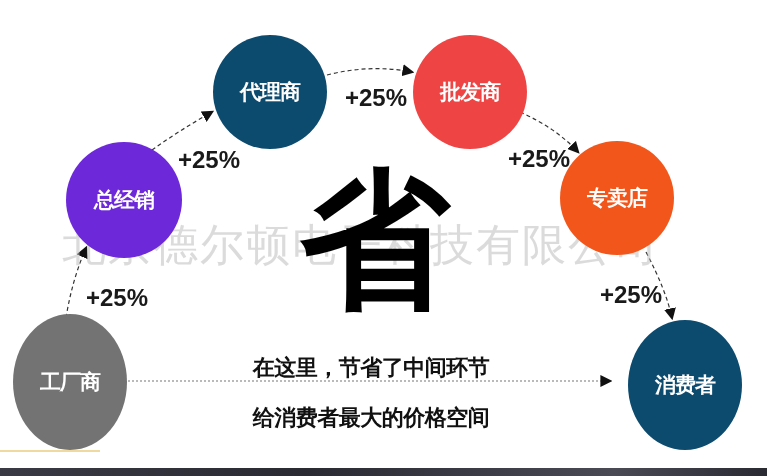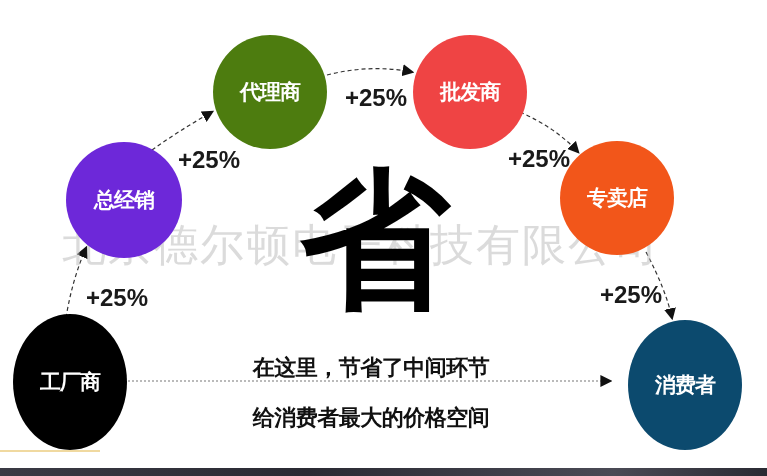--- a/index.html
+++ b/index.html
@@ -38,27 +38,27 @@
 
   <path d="M520,112 Q556,128 578,152" stroke="#333" stroke-width="1.2" fill="none" stroke-dasharray="4,3" marker-end="url(#arr)"></path>
 
   <path d="M646,252 Q666,290 672,318" stroke="#333" stroke-width="1.2" fill="none" stroke-dasharray="4,3" marker-end="url(#arr)"></path>
 
   <path d="M128,381 L610,381" stroke="#777" stroke-width="1.2" fill="none" stroke-dasharray="2,2" marker-end="url(#arr)"></path>
 </svg>
 
 <div class="watermark">北京德尔顿电子科技有限公司</div>
 
-<div class="node" style="left:13px;top:314px;width:114px;height:136px;background:#000000;">
+<div class="node" style="left:13px;top:314px;width:114px;height:136px;background:#737373;">
   <span>工厂商</span>
 </div>
 <div class="node" style="left:66px;top:142px;width:116px;height:116px;background:#6d28d9;">
   <span>总经销</span>
 </div>
-<div class="node" style="left:213px;top:35px;width:114px;height:114px;background:#4d7c0f;">
+<div class="node" style="left:213px;top:35px;width:114px;height:114px;background:#0c4a6e;">
   <span>代理商</span>
 </div>
 <div class="node" style="left:413px;top:35px;width:114px;height:114px;background:#ef4444;">
   <span>批发商</span>
 </div>
 <div class="node" style="left:560px;top:141px;width:114px;height:114px;background:#F2561A;justify-content:center;">
   <span>专卖店</span>
 </div>
 <div class="node" style="left:628px;top:320px;width:114px;height:130px;background:#0c4a6e;">
   <span>消费者</span>

